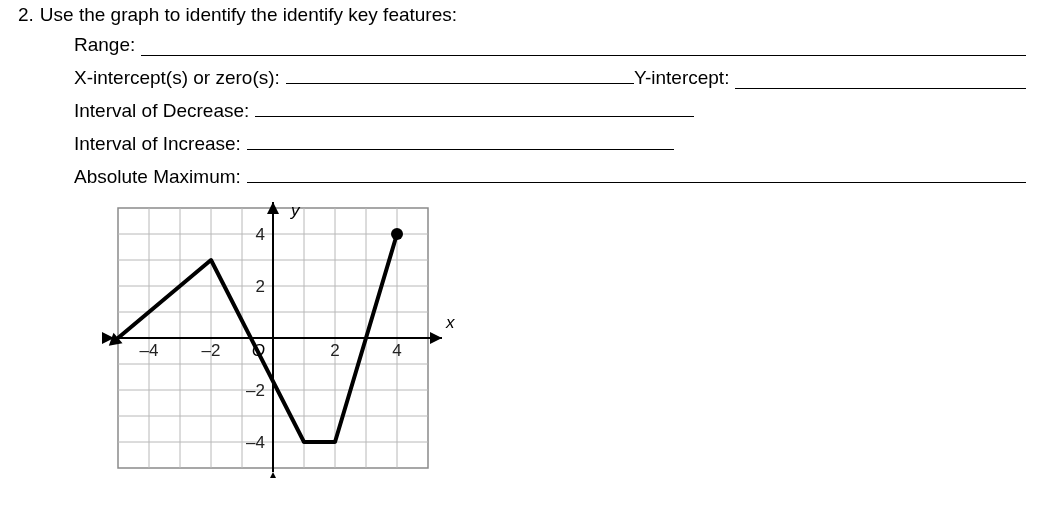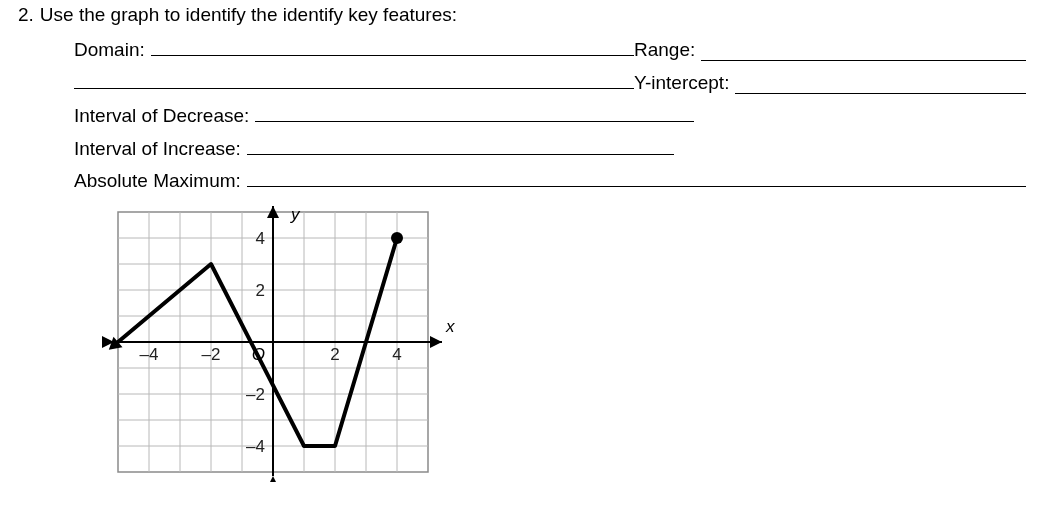--- a/index.html
+++ b/index.html
@@ -21,32 +21,29 @@
 <div class="page">
 
   <div class="q-row">
     <span class="qnum">2.</span>
     <span>Use the graph to identify the identify key features:</span>
   </div>
 
   <div class="indent">
 
     <div class="line">
-      <div class="col-left">
-        <span class="lbl">Domain:</span>
-        <span class="blank"></span>
-      </div>
       <div class="col-right">
         <span class="lbl">Range:</span>
         <span class="blank"></span>
       </div>
     </div>
 
     <div class="line">
       <div class="col-left">
+        <span class="lbl">X-intercept(s) or zero(s):</span>
         <span class="blank"></span>
       </div>
       <div class="col-right">
         <span class="lbl">Y-intercept:</span>
         <span class="blank"></span>
       </div>
     </div>
 
     <div class="line">
       <div class="col-left" style="width:620px">

